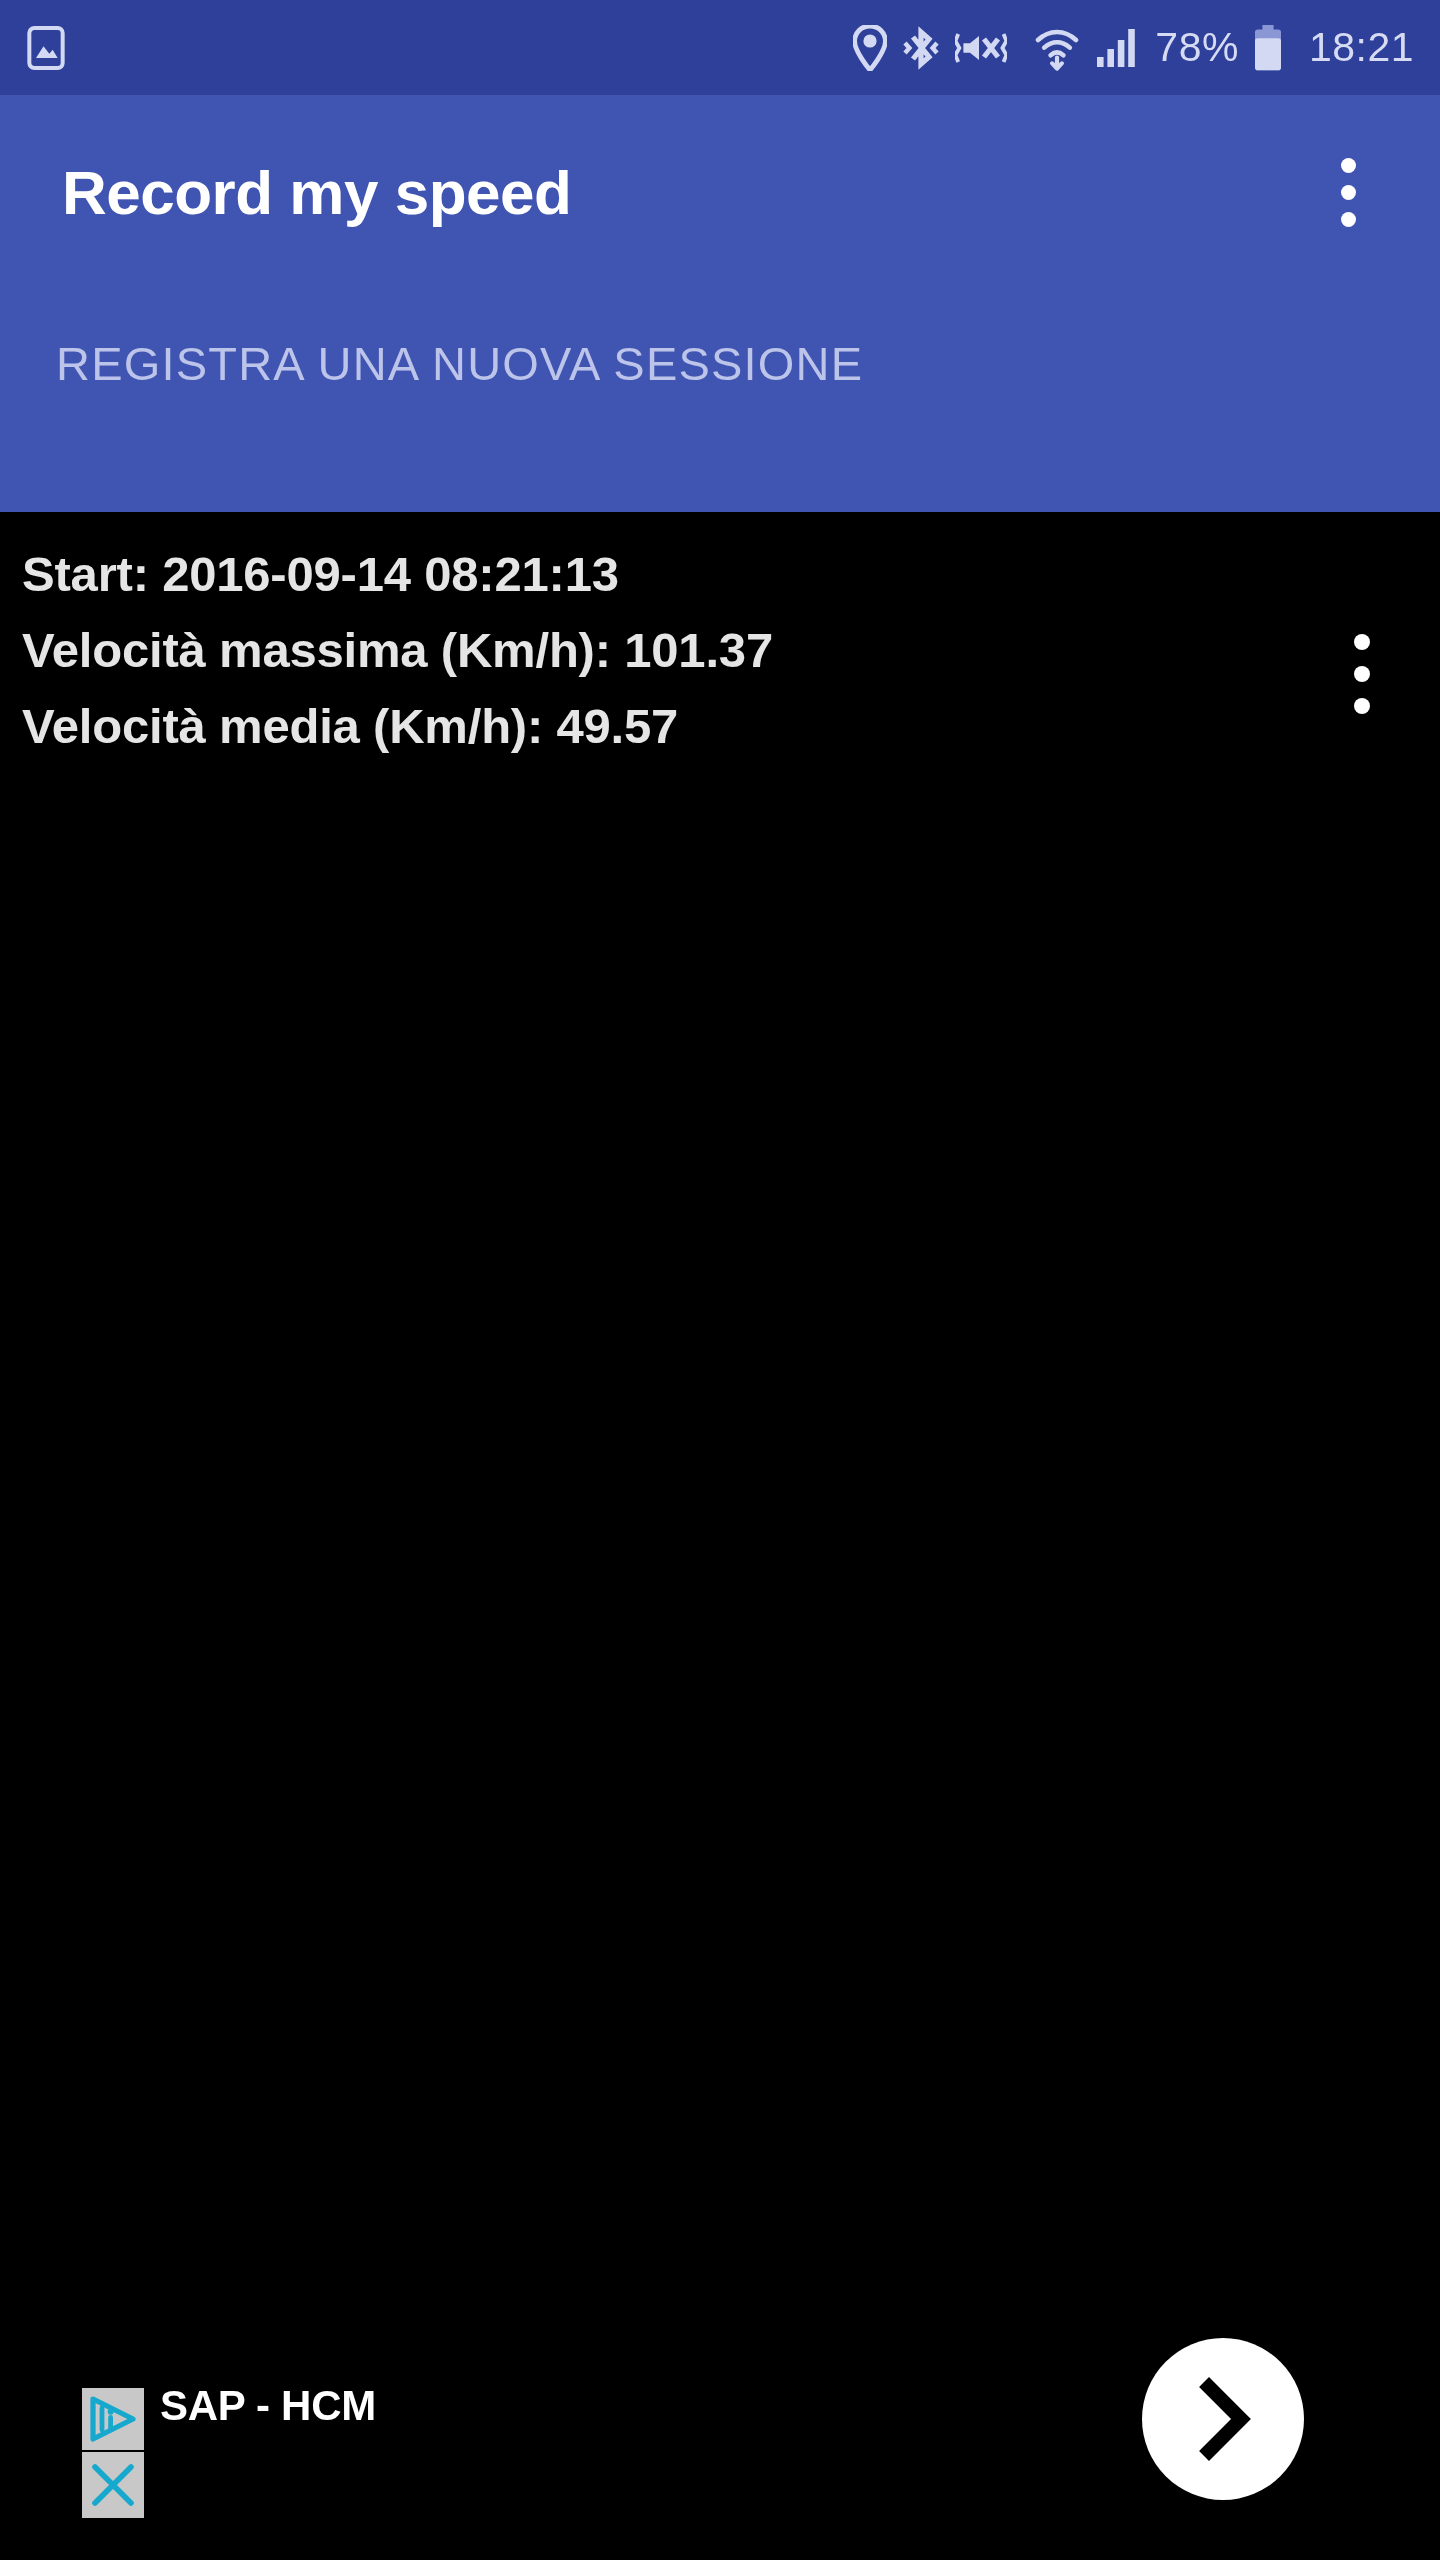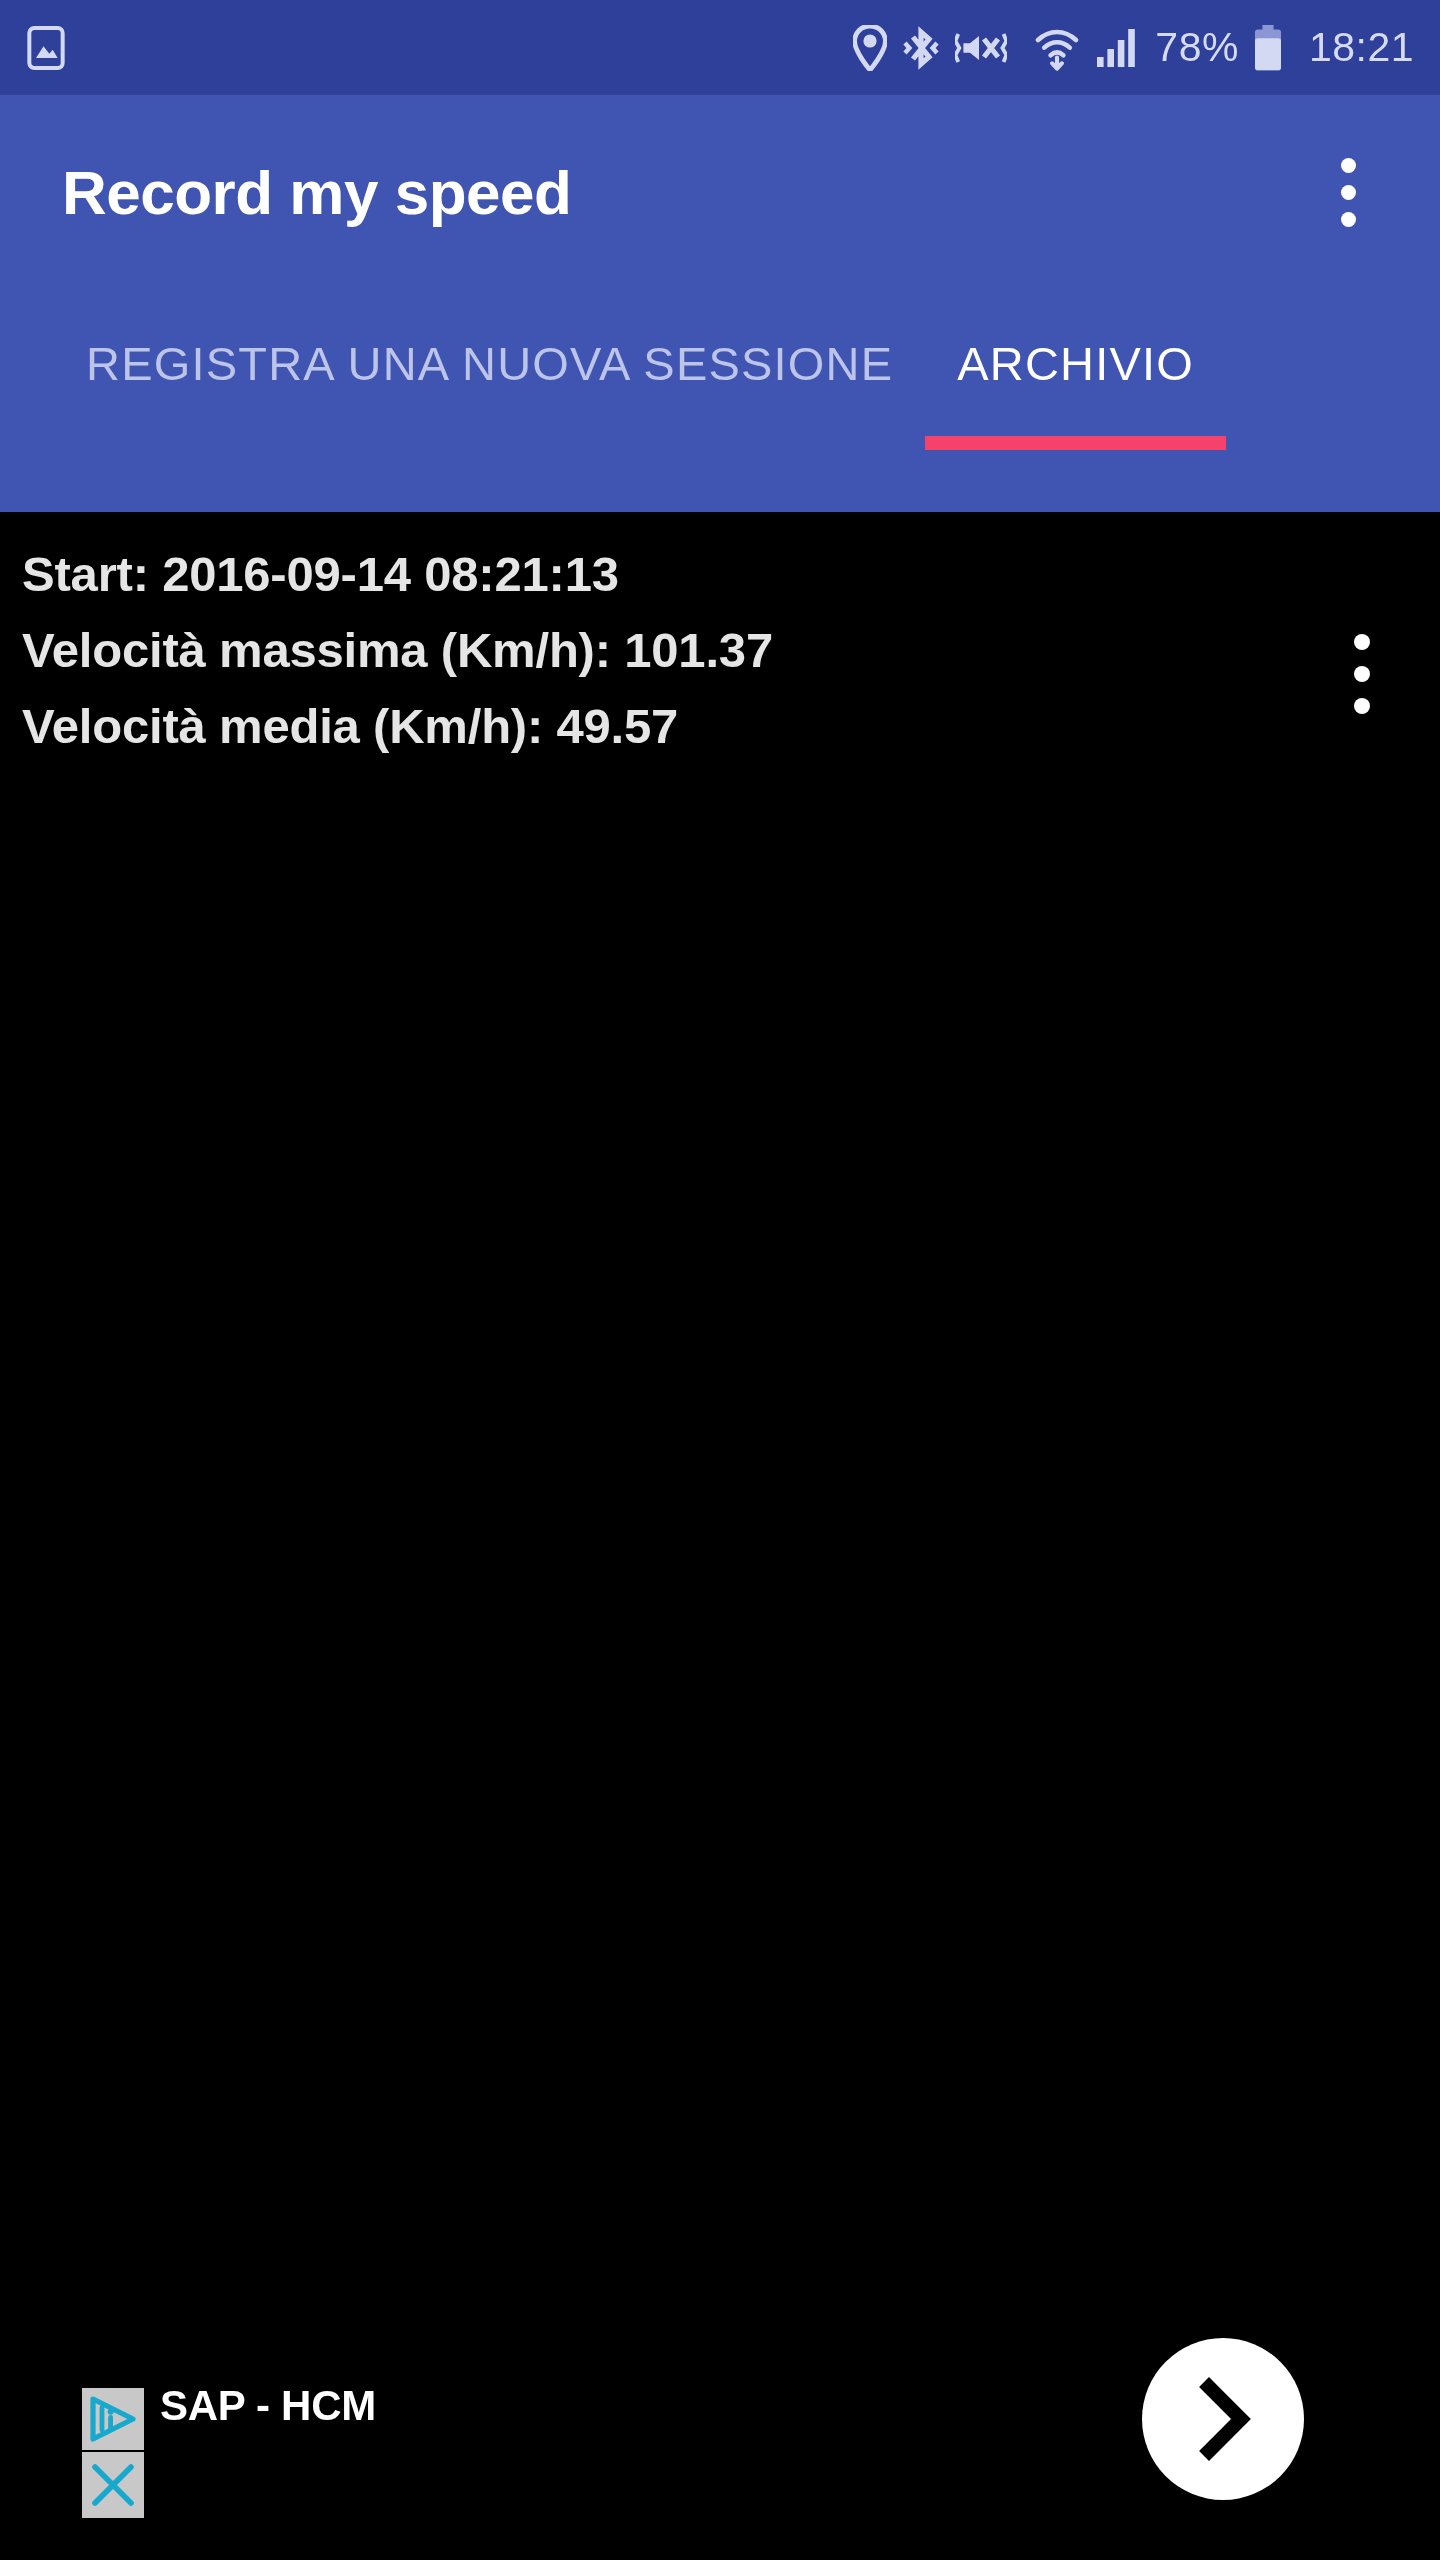--- a/index.html
+++ b/index.html
@@ -96,21 +96,21 @@
   }
 
   
   #tab-bar {
     position: relative;
     flex: 0 0 222px;
     height: 222px;
     background: #4054B2;
     display: flex;
     align-items: flex-start;
-    padding-left: 54px;
+    padding-left: 24px;
   }
   .tab {
     position: relative;
     height: 222px;
     display: flex;
     align-items: center;
     padding: 0 32px;
     margin-top: -38px;
     cursor: pointer;
     white-space: nowrap;
@@ -317,24 +317,20 @@
       <span class="dot"></span>
       <span class="dot"></span>
       <span class="dot"></span>
     </div>
   </div>
 
   <div id="tab-bar">
     <div class="tab inactive">
       <span class="tab-label">REGISTRA UNA NUOVA SESSIONE</span>
 
-    </div>
-    <div class="tab active">
-      <span class="tab-label">ARCHIVIO</span>
-      <span class="tab-indicator"></span>
     </div>
   </div>
 
   <div id="content">
 
     <div class="session-item">
       <div class="session-text">
         <div class="session-line">Start: 2016-09-14 08:21:13</div>
         <div class="session-line">Velocità massima (Km/h): 101.37</div>
         <div class="session-line">Velocità media (Km/h): 49.57</div>

